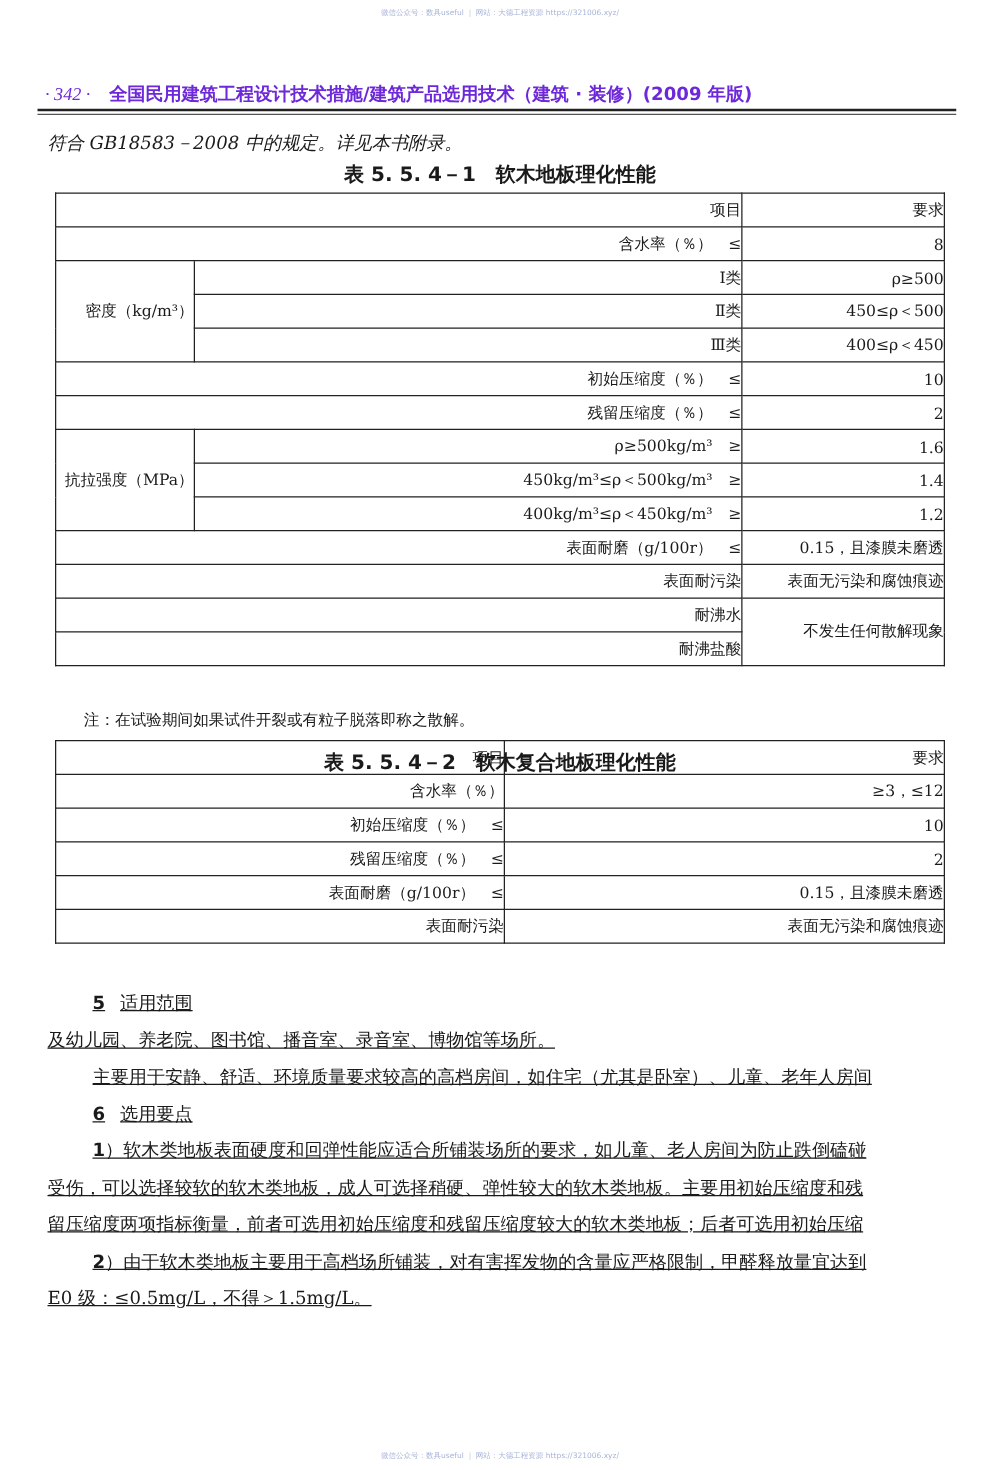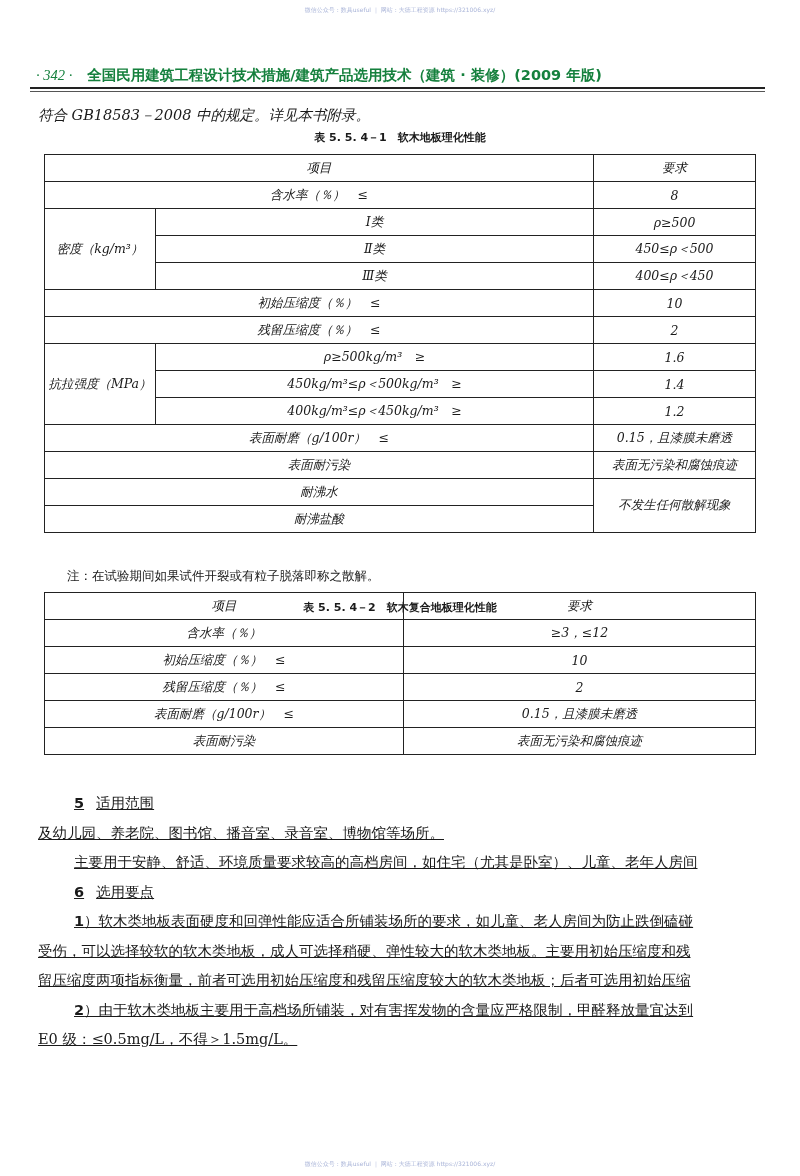--- a/index.html
+++ b/index.html
@@ -4,30 +4,30 @@
 <style>
   html, body { margin: 0; padding: 0; background: #ffffff; }
   body { width: 800px; height: 1176px; position: relative; overflow: hidden;
          font-family: "DejaVu Serif", "Liberation Serif", serif; color: #1a1a1a; }
   .watermark { position: absolute; left: 0; width: 800px; text-align: center;
                font-family: "DejaVu Sans", sans-serif; font-size: 6px; color: #a9b4d8; }
   .wm-top { top: 6px; }
   .wm-bottom { top: 1160px; }
   .running-head { position: absolute; left: 36px; top: 66px; width: 724px;
                   font-family: "DejaVu Sans", "Liberation Sans", sans-serif;
-                  font-size: 14.5px; font-weight: bold; color: #15803d; white-space: nowrap; }
+                  font-size: 14.5px; font-weight: bold; color: #6d28d9; white-space: nowrap; }
   .running-head .pg { font-style: italic; font-weight: normal; font-family: "Liberation Serif", serif; margin-right: 10px; }
   .rule { position: absolute; left: 30px; width: 735px; background: #222; }
   .rule1 { top: 87px; height: 2px; }
   .rule2 { top: 90.5px; height: 1px; background: #555; }
   .para { position: absolute; left: 38px; font-size: 14.5px; line-height: 29px; white-space: nowrap; }
   .caption { position: absolute; left: 0; width: 800px; text-align: center;
-             font-family: "DejaVu Sans", "Liberation Sans", sans-serif; font-size: 11px; font-weight: bold; }
+             font-family: "DejaVu Sans", "Liberation Sans", sans-serif; font-size: 16px; font-weight: bold; }
   table { position: absolute; border-collapse: collapse; font-size: 12.5px; }
-  td { border: 1px solid #222; text-align: center; padding: 0; height: 26px; font-style: italic; }
+  td { border: 1px solid #222; text-align: right; padding: 0; height: 26px; }
   #t1 { left: 44px; top: 154px; width: 712px; }
   #t1 td.c1 { width: 110px; }
   #t1 td.c3 { width: 161px; }
   #t2 { left: 44px; top: 592px; width: 712px; }
   #t2 td.c1 { width: 358px; }
   .sec-num { font-family: "DejaVu Sans", sans-serif; font-weight: bold; margin-right: 12px; }
   .note { position: absolute; left: 67px; top: 568px; font-size: 12.5px; }
   .body-text { position: absolute; left: 38px; width: 724px; font-size: 14.5px; line-height: 29.5px; text-decoration: underline; }
   .indent { text-indent: 36px; }
   .line { white-space: nowrap; }

